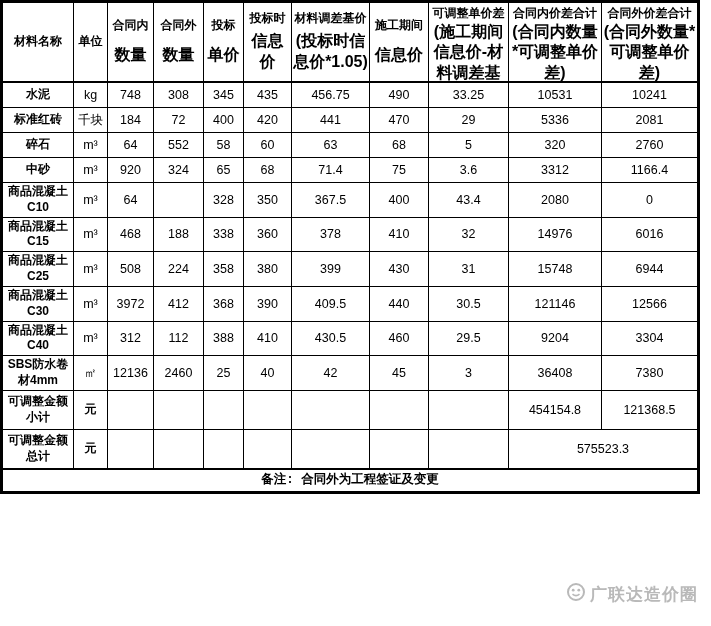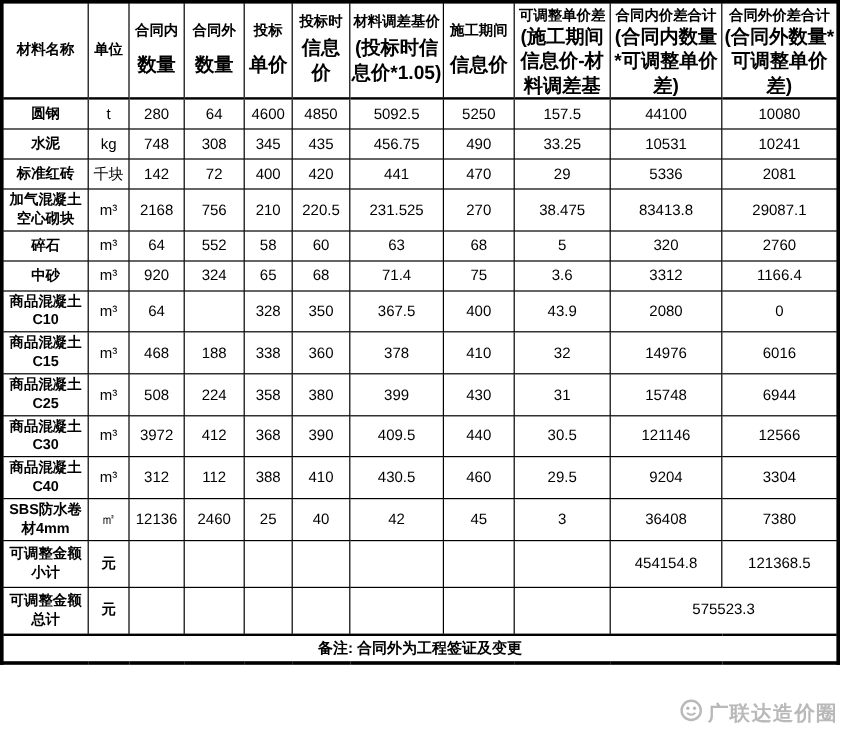--- a/index.html
+++ b/index.html
@@ -52,20 +52,21 @@
     font-weight: bold;
     font-size: 12px;
   }
   tr.summary-row td { height: 36px; font-weight: normal; }
   tr.remark-row td {
     height: 19px;
     font-weight: bold;
     font-size: 12.5px;
     border-top: 2.5px solid #000;
     border-bottom: 2.5px solid #000;
+    font-family: Liberation Mono, monospace;
   }
   .watermark {
     position: absolute;
     top: 582px;
     left: 540px;
     width: 158px;
     height: 25px;
     display: flex;
     align-items: center;
     justify-content: flex-end;
@@ -160,70 +161,44 @@
       <th>
           <div class="hwrap">
             <span class="htitle">合同外价差合计</span>
             <span class="hsub">(合同外数量*可调整单价差)</span>
           </div>
         </th>
     </tr>
   </thead>
   <tbody>
       <tr>
-        <td class="name-cell">圆钢</td>
-        <td>t</td>
-        <td>280</td>
-        <td>64</td>
-        <td>4600</td>
-        <td>4850</td>
-        <td>5092.5</td>
-        <td>5250</td>
-        <td>157.5</td>
-        <td>44100</td>
-        <td>10080</td>
-      </tr>
-      <tr>
         <td class="name-cell">水泥</td>
         <td>kg</td>
         <td>748</td>
         <td>308</td>
         <td>345</td>
         <td>435</td>
         <td>456.75</td>
         <td>490</td>
         <td>33.25</td>
         <td>10531</td>
         <td>10241</td>
       </tr>
       <tr>
         <td class="name-cell">标准红砖</td>
         <td>千块</td>
-        <td>142</td>
+        <td>184</td>
         <td>72</td>
         <td>400</td>
         <td>420</td>
         <td>441</td>
         <td>470</td>
         <td>29</td>
         <td>5336</td>
         <td>2081</td>
-      </tr>
-      <tr>
-        <td class="name-cell">加气混凝土空心砌块</td>
-        <td>m³</td>
-        <td>2168</td>
-        <td>756</td>
-        <td>210</td>
-        <td>220.5</td>
-        <td>231.525</td>
-        <td>270</td>
-        <td>38.475</td>
-        <td>83413.8</td>
-        <td>29087.1</td>
       </tr>
       <tr>
         <td class="name-cell">碎石</td>
         <td>m³</td>
         <td>64</td>
         <td>552</td>
         <td>58</td>
         <td>60</td>
         <td>63</td>
         <td>68</td>
@@ -246,21 +221,21 @@
       </tr>
       <tr>
         <td class="name-cell">商品混凝土C10</td>
         <td>m³</td>
         <td>64</td>
         <td></td>
         <td>328</td>
         <td>350</td>
         <td>367.5</td>
         <td>400</td>
-        <td>43.9</td>
+        <td>43.4</td>
         <td>2080</td>
         <td>0</td>
       </tr>
       <tr>
         <td class="name-cell">商品混凝土C15</td>
         <td>m³</td>
         <td>468</td>
         <td>188</td>
         <td>338</td>
         <td>360</td>

